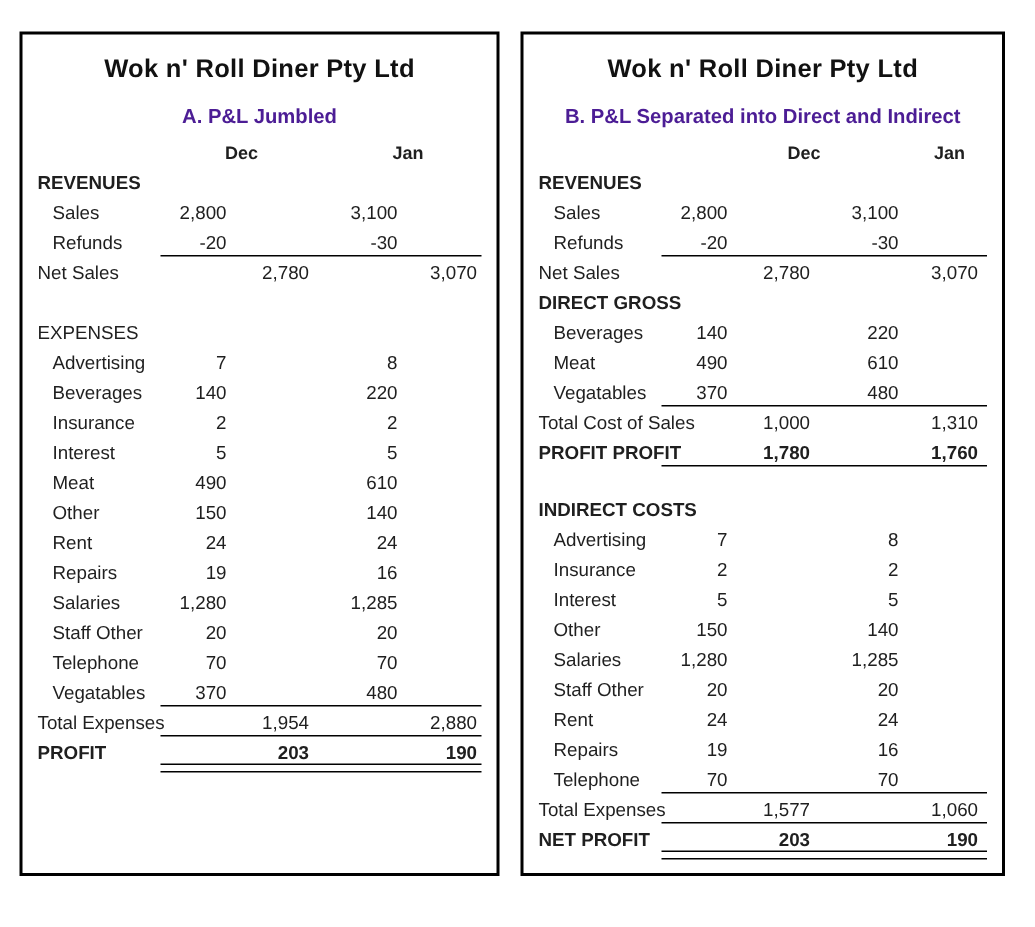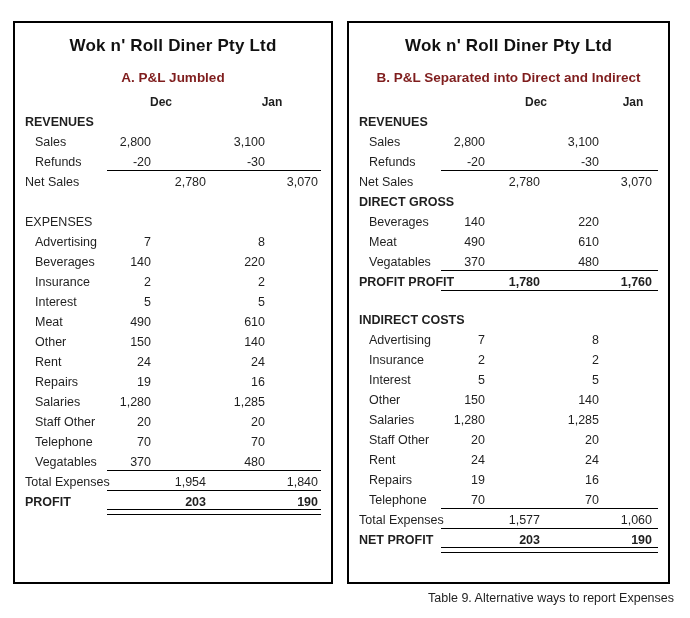--- a/index.html
+++ b/index.html
@@ -12,21 +12,21 @@
     box-sizing:border-box;background:#fff;padding:12px 8px 0 8px;
   }
   .panel-a{left:13px;width:320px;}
   .panel-b{left:347px;width:323px;}
   .title{
     margin:0;text-align:center;font-size:17px;font-weight:bold;
     line-height:22px;letter-spacing:.2px;color:#111;
   }
   .subtitle{
     margin:13px 0 0 0;text-align:center;font-size:13.5px;font-weight:bold;
-    line-height:16px;color:#7f1d1d;
+    line-height:16px;color:#4c1d95;
   }
   .col-headers{position:relative;height:19px;margin-top:7px;font-size:12px;font-weight:bold;}
   .hdr{position:absolute;top:2px;transform:translateX(-50%);}
   .panel-a .hdr-dec{left:138px;}
   .panel-a .hdr-jan{left:249px;}
   .panel-b .hdr-dec{left:179px;}
   .panel-b .hdr-jan{left:276px;}
   .rows{font-size:12.5px;}
   .row{
     position:relative;display:grid;height:20px;line-height:20px;
@@ -143,21 +143,21 @@
         </div>
         <div class="row item">
           <span class="lbl">Vegatables</span>
           <span class="val c-decd">370</span>
           <span class="val c-jand">480</span>
           <div class="rule"></div>
         </div>
         <div class="row total">
           <span class="lbl">Total Expenses</span>
           <span class="val c-dect">1,954</span>
-          <span class="val c-jant">1,840</span>
+          <span class="val c-jant">2,880</span>
           <div class="rule"></div>
         </div>
         <div class="row grand">
           <span class="lbl">PROFIT</span>
           <span class="val c-dect">203</span>
           <span class="val c-jant">190</span>
           <div class="rule double"></div>
         </div>
       </div>
   </section>
@@ -201,20 +201,25 @@
           <span class="lbl">Meat</span>
           <span class="val c-decd">490</span>
           <span class="val c-jand">610</span>
         </div>
         <div class="row item">
           <span class="lbl">Vegatables</span>
           <span class="val c-decd">370</span>
           <span class="val c-jand">480</span>
           <div class="rule"></div>
         </div>
+        <div class="row total">
+          <span class="lbl">Total Cost of Sales</span>
+          <span class="val c-dect">1,000</span>
+          <span class="val c-jant">1,310</span>
+        </div>
         <div class="row grand">
           <span class="lbl">PROFIT PROFIT</span>
           <span class="val c-dect">1,780</span>
           <span class="val c-jant">1,760</span>
           <div class="rule"></div>
         </div>
         <div class="spacer"></div>
         <div class="row section">
           <span class="lbl">INDIRECT COSTS</span>
         </div>
@@ -272,15 +277,14 @@
         </div>
         <div class="row grand">
           <span class="lbl">NET PROFIT</span>
           <span class="val c-dect">203</span>
           <span class="val c-jant">190</span>
           <div class="rule double"></div>
         </div>
       </div>
   </section>
 
-  <div class="caption">Table 9. Alternative ways to report Expenses</div>
 
 </div>
 
 </body></html>

